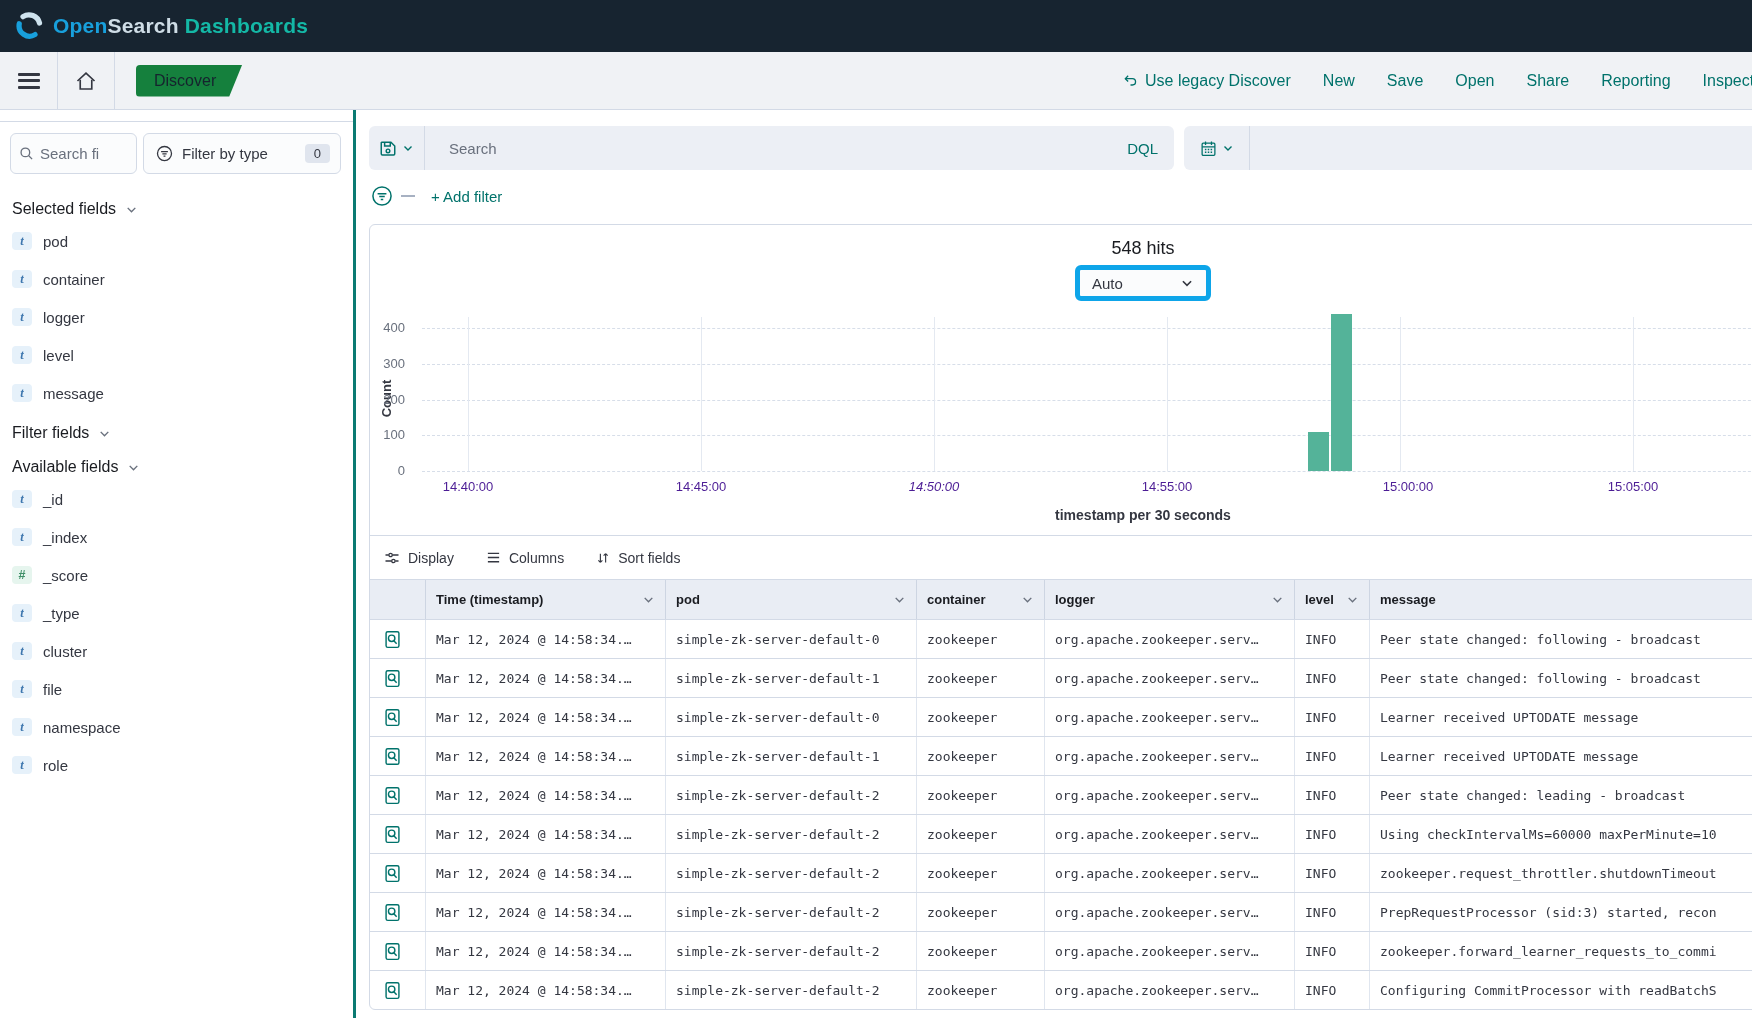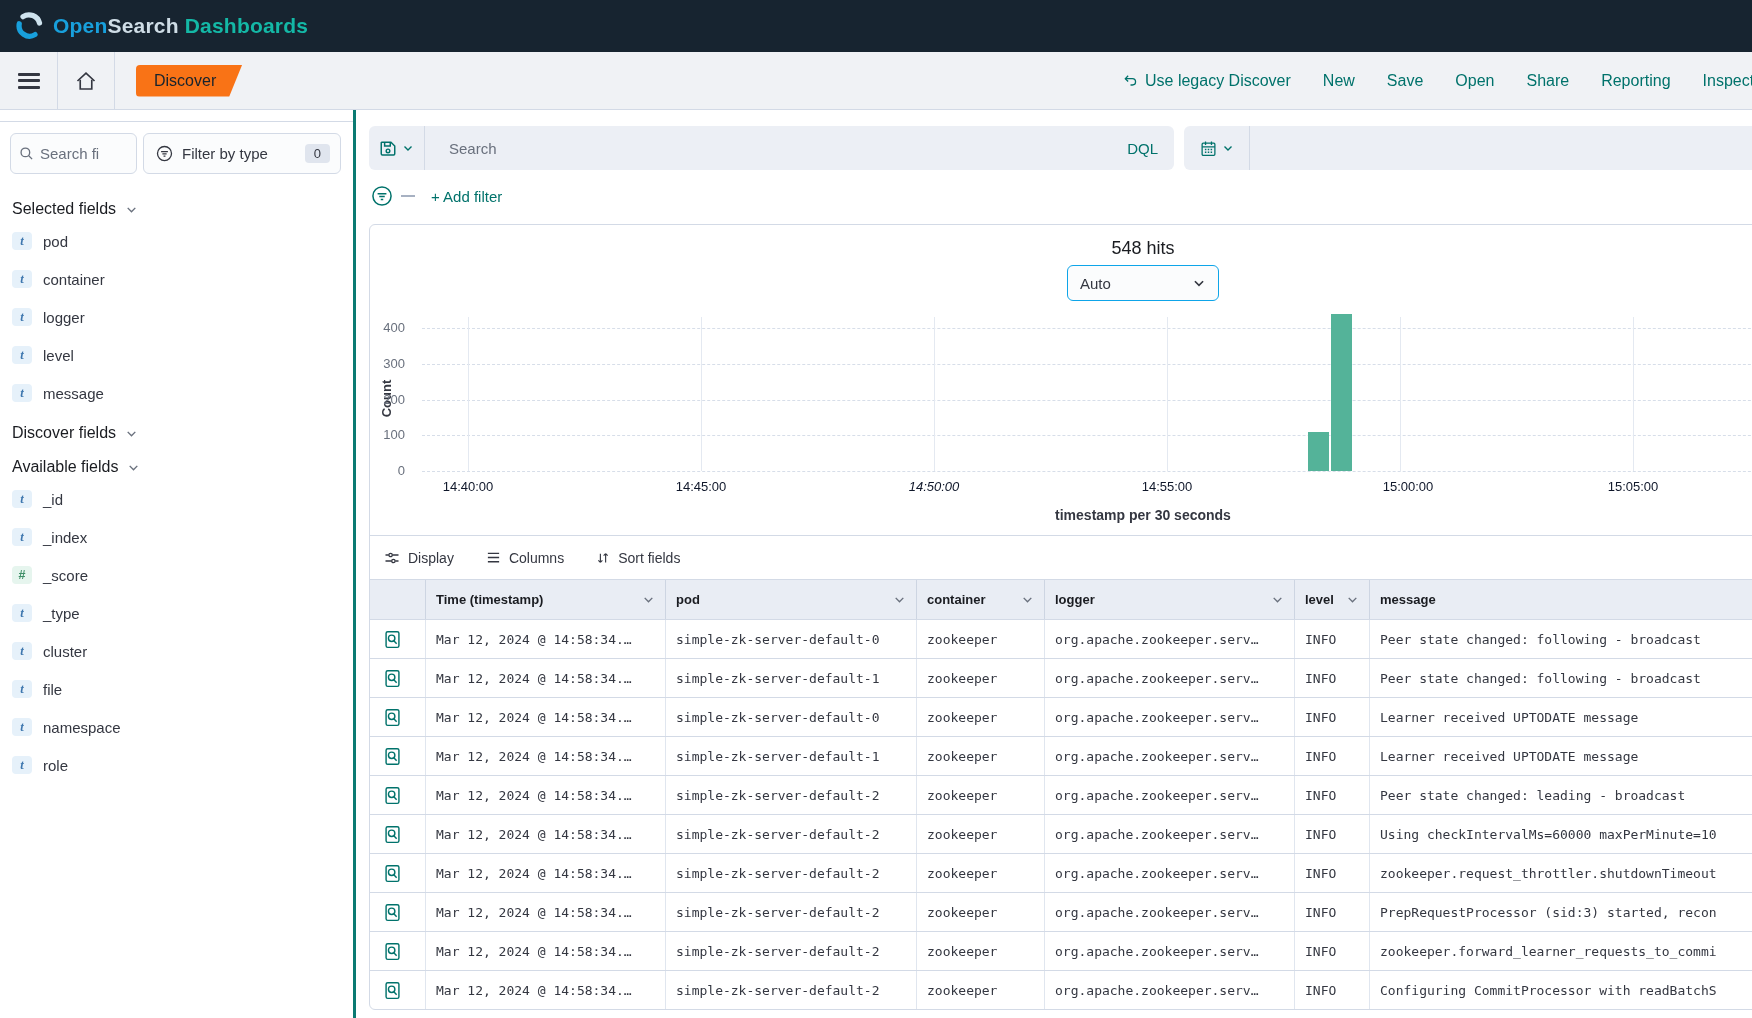--- a/index.html
+++ b/index.html
@@ -16,21 +16,21 @@
 
   
   .navbar { height:58px; width:1920px; background:#f0f2f5; border-bottom:1px solid #d3dae6;
     display:flex; align-items:center; position:relative; }
   .nb-btn { height:100%; display:flex; align-items:center; justify-content:center; cursor:pointer; }
   .nb-hamburger { width:57px; }
   .nb-home { width:56px; }
   .nb-sep { width:1px; height:100%; background:#d3dae6; }
   .hamb { width:22px; }
   .hamb div { height:3px; background:#343741; border-radius:1px; margin:3.5px 0; }
-  .crumb { margin-left:21px; background:#f97316; color:#16232e; font-size:16px;
+  .crumb { margin-left:21px; background:#15803d; color:#16232e; font-size:16px;
     padding:7px 26px 7px 18px; border-radius:4px 0 0 4px;
     clip-path:polygon(0 0, 100% 0, calc(100% - 13px) 100%, 0 100%); cursor:pointer; }
   .nav-actions { position:absolute; left:1123px; top:0; height:100%;
     display:flex; align-items:center; gap:32px; }
   .nav-actions a { color:#00726b; font-size:16px; text-decoration:none; white-space:nowrap;
     display:flex; align-items:center; gap:7px; cursor:pointer; }
 
   
   .content { display:flex; height:908px; }
   .sidebar { width:353px; flex:none; background:#fff; }
@@ -85,33 +85,33 @@
   .filter-row { margin:9px 0 0 15px; height:34px; display:flex; align-items:center; }
   .filter-dash { width:14px; height:2px; background:#a7b1c2; margin-left:8px; }
   .add-filter { margin-left:16px; font-size:15px; color:#00726b; cursor:pointer; }
 
   
   .panel { margin:11px 4px 0 13px; width:1548px; border:1px solid #d3dae6; border-radius:6px; background:#fff; }
   .hits-row { padding-top:13px; text-align:center; font-size:18px; color:#1a1c21; }
   .hits-row b { font-weight:normal; }
   .range-row { margin-top:6px; height:36px; display:flex; justify-content:center; align-items:center; gap:12px; }
   .range-text { font-size:15px; color:#343741; }
-  .interval-select { width:152px; height:36px; border:1px solid #0ea5e9; border-radius:6px;
+  .interval-select { width:136px; height:36px; border:5px solid #0ea5e9; border-radius:6px;
     background:#fbfcfd; display:flex; align-items:center; padding:0 12px; font-size:15px; cursor:pointer; }
   .interval-select .chev { margin-left:auto; }
 
   
   .chart { position:relative; height:200px; margin-top:4px; }
   .y-axis-title { position:absolute; left:-64px; top:86px; width:160px; text-align:center;
     transform:rotate(-90deg); font-weight:bold; font-size:13px; color:#343741; }
   .ylab { position:absolute; width:44px; text-align:right; padding-right:9px;
     font-size:13px; color:#69707d; }
   .hgrid { position:absolute; left:52px; right:0; border-top:1px dashed #d7dee9; }
   .vgrid { position:absolute; width:1px; background:#e4e9f1; }
-  .xlab { position:absolute; width:84px; text-align:center; font-size:13px; color:#0f172a; }
+  .xlab { position:absolute; width:84px; text-align:center; font-size:13px; color:#4c1d95; }
   .bar { position:absolute; background:#54b399; cursor:pointer; }
   .x-axis-title { text-align:center; font-weight:bold; font-size:14px; color:#343741; margin:2px 0 12px; }
 
   
   .tbl-toolbar { border-top:1px solid #d3dae6; height:44px; display:flex; align-items:center;
     gap:32px; padding-left:14px; }
   .tb-item { display:flex; align-items:center; gap:8px; font-size:14px; color:#343741; cursor:pointer; }
 
   
   .t-head, .t-row { display:grid; grid-template-columns:56px 240px 251px 128px 250px 75px 1fr; }
@@ -227,21 +227,21 @@
         </div>
         <div class="field-row">
           <span class="fbadge t">t</span>
           <span class="fname">level</span>
         </div>
         <div class="field-row">
           <span class="fbadge t">t</span>
           <span class="fname">message</span>
         </div>
         <div class="sec-head tight">
-          <span>Discover fields</span>
+          <span>Filter fields</span>
           <span class="chev">
             <svg width="13" height="13" viewBox="0 0 12 12" fill="none" stroke="#69707d" stroke-width="1.3">
               <path d="M2.5 4.5 6 8l3.5-3.5"></path>
             </svg>
           </span>
         </div>
         <div class="sec-head tight">
           <span>Available fields</span>
           <span class="chev">
             <svg width="13" height="13" viewBox="0 0 12 12" fill="none" stroke="#69707d" stroke-width="1.3">

